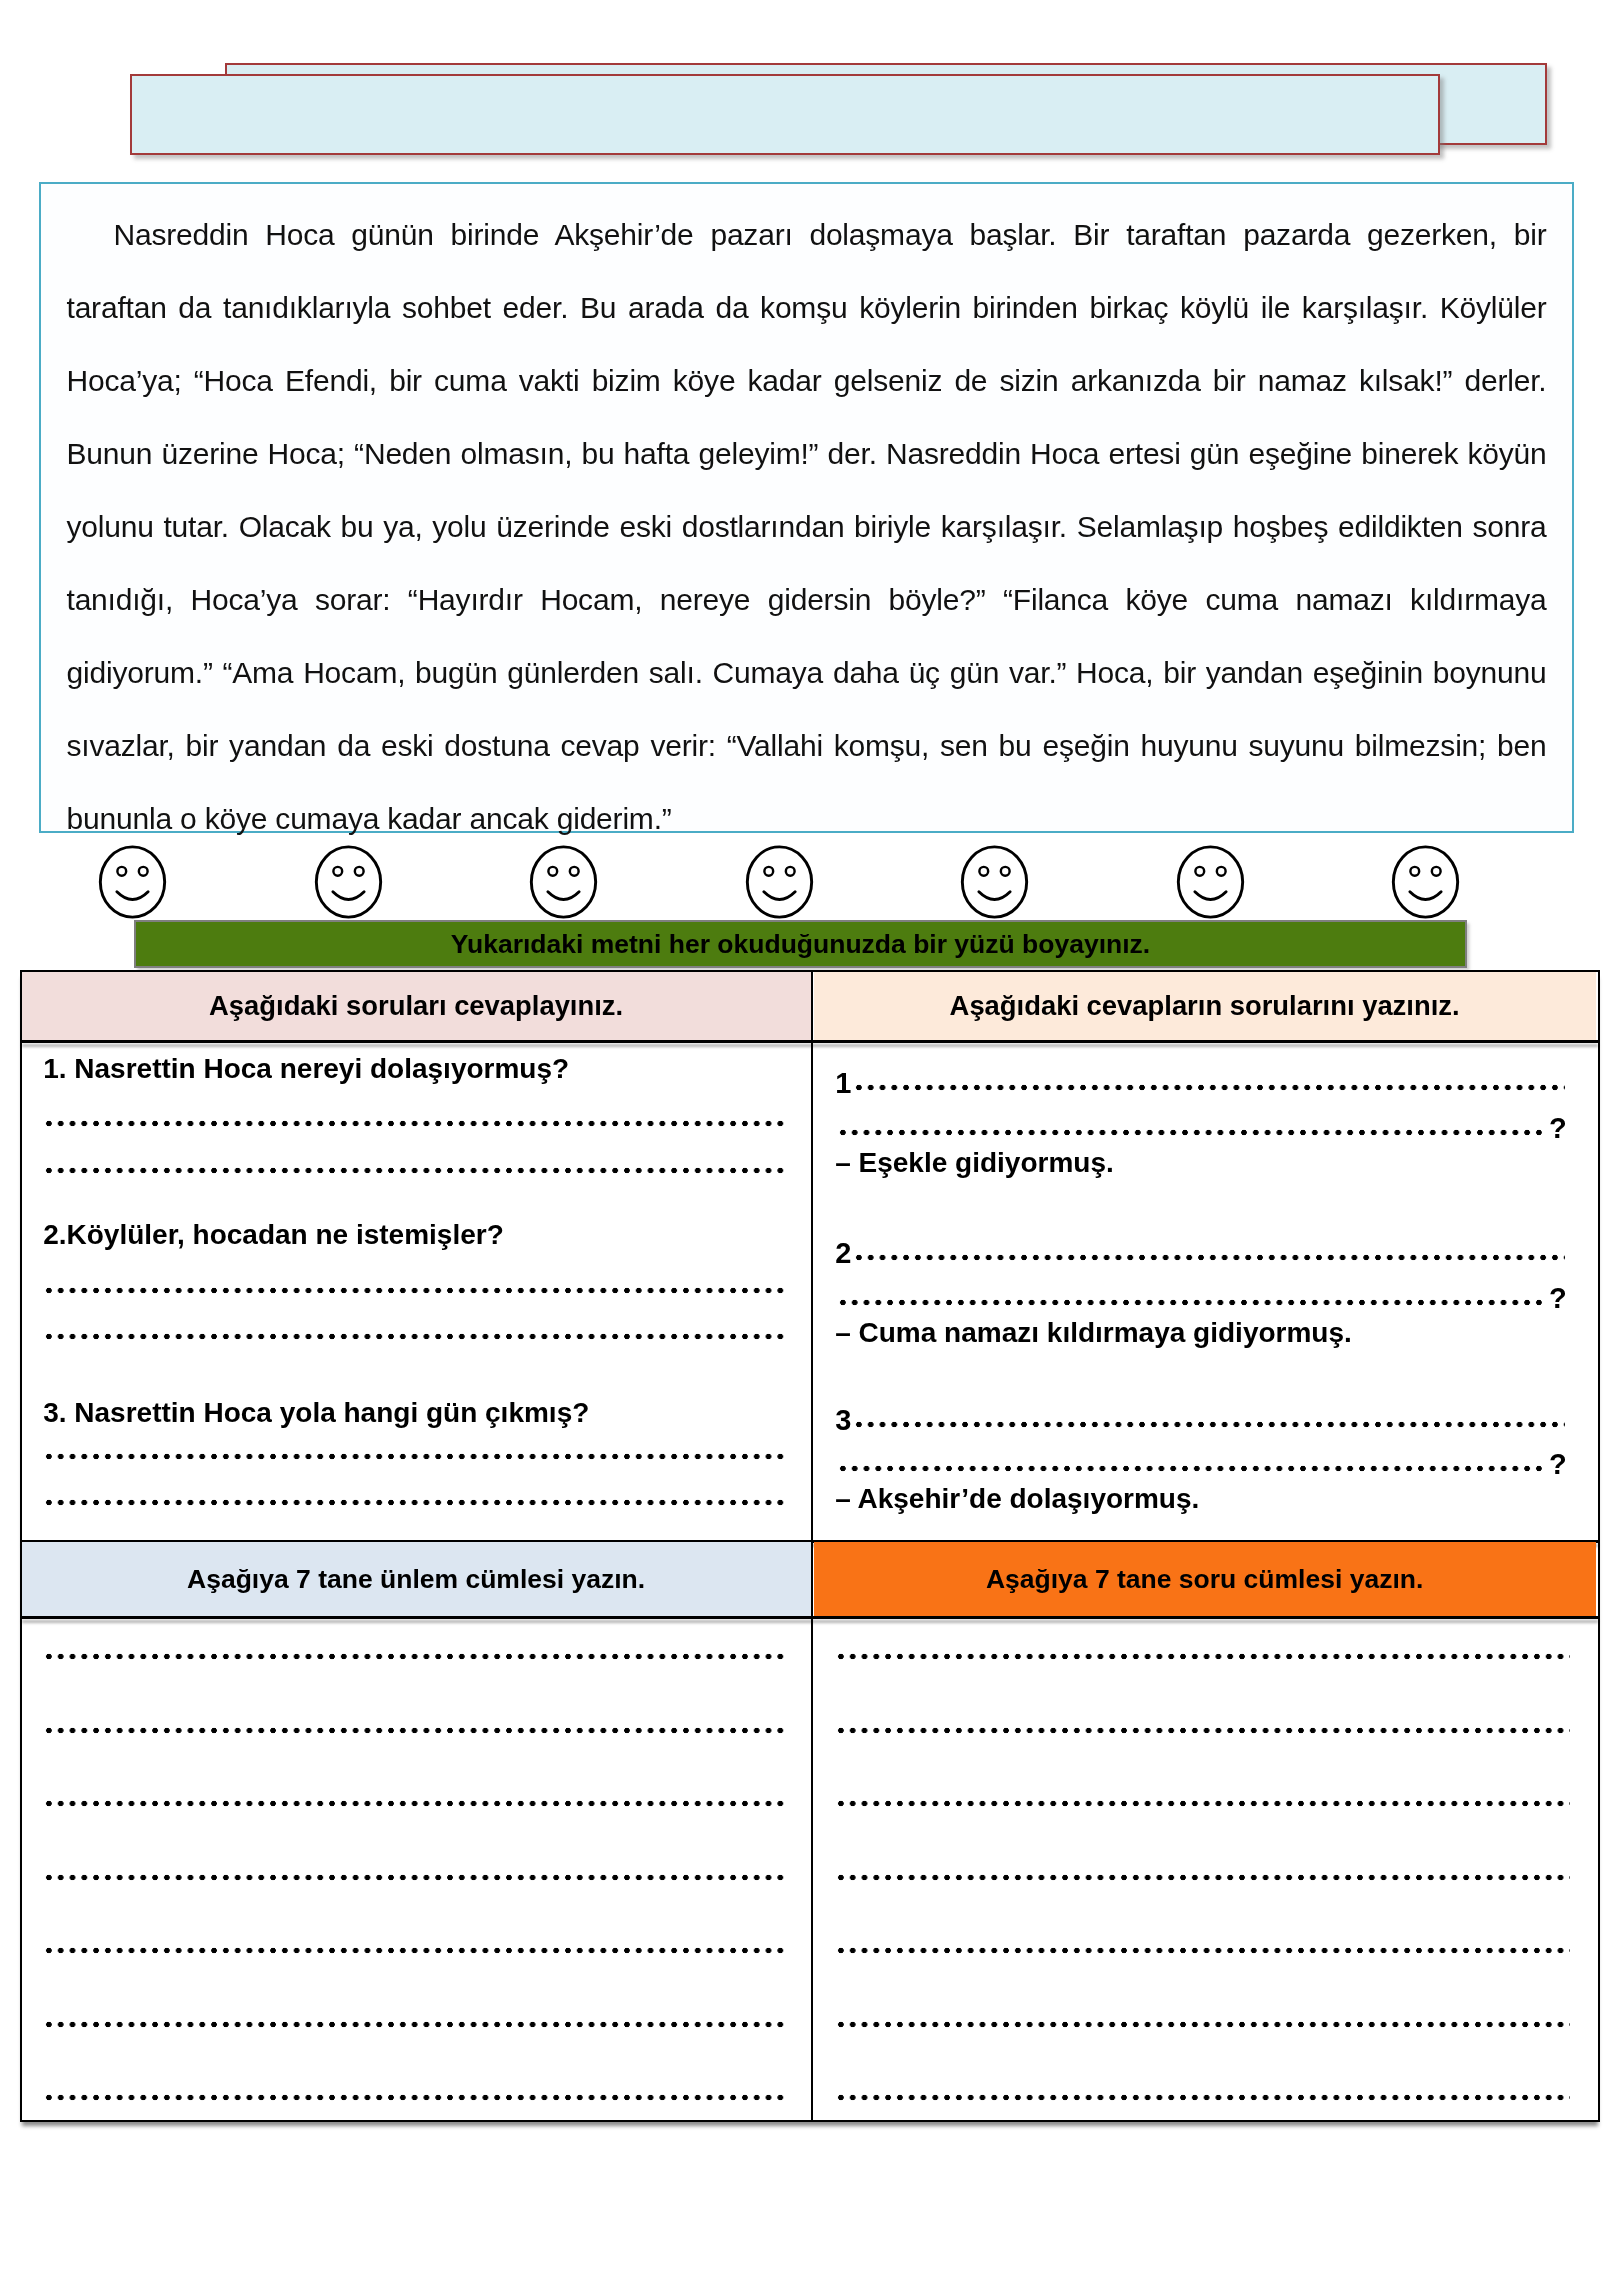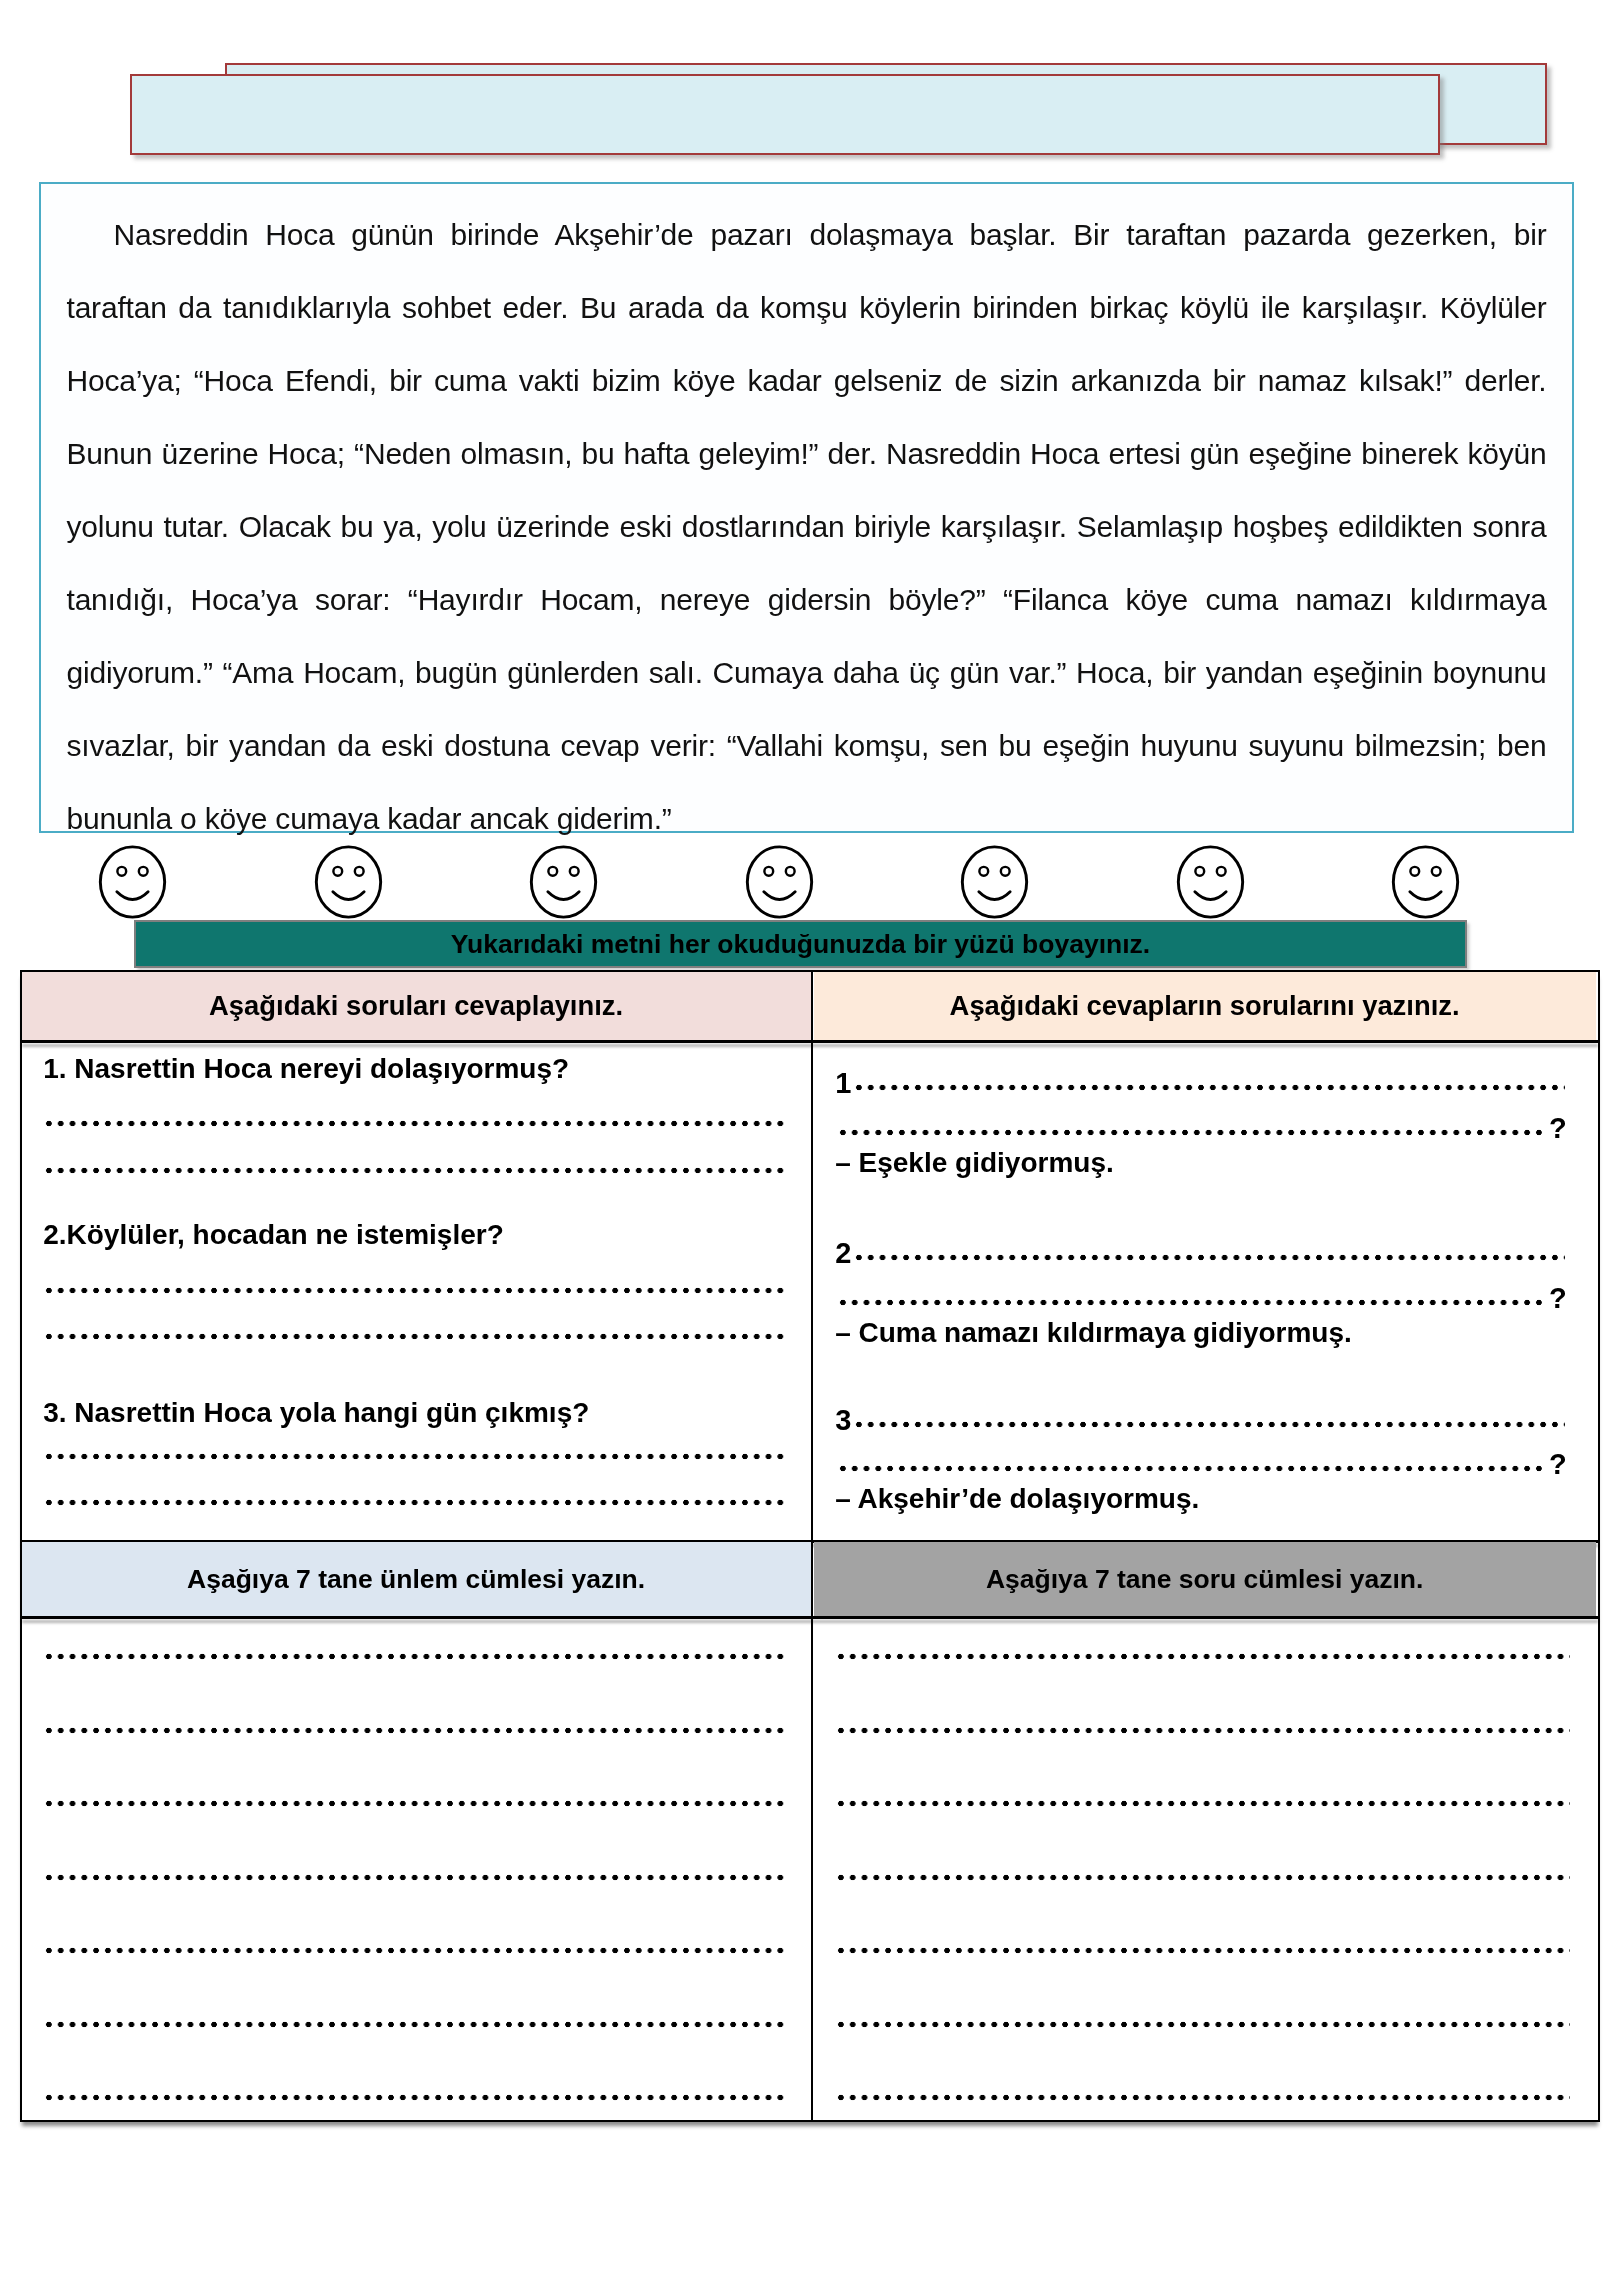--- a/index.html
+++ b/index.html
@@ -18,38 +18,38 @@
   
   #story-box{position:absolute;left:39px;top:182px;width:1535px;height:651px;
       background:#fdfeff;border:2.9px solid #4bacc6;box-sizing:border-box;z-index:5;}
   #story-text{margin:13.7px 25.5px 0 25.5px;font-size:30px;line-height:73px;color:#111;
       text-align:justify;text-indent:47px;letter-spacing:-0.2px;}
 
   
   #smiley-row{position:absolute;left:96px;top:841px;width:1366px;height:80px;
       display:flex;justify-content:space-between;align-items:flex-end;z-index:6;}
   #instruction-banner{position:absolute;left:134px;top:920px;width:1333px;height:48px;
-      background:#0f766e;border:2px solid #7f7f7f;box-sizing:border-box;z-index:5;
+      background:#4d7c0f;border:2px solid #7f7f7f;box-sizing:border-box;z-index:5;
       display:flex;align-items:center;justify-content:center;box-shadow:2.9px 2.9px 2.9px rgba(130,130,130,.4);}
   #instruction-banner span{font-size:26.5px;font-weight:bold;color:#000;}
 
   
   #qa-table{position:absolute;left:19.6px;top:970px;width:1580px;height:1152px;
       border:2.9px solid #000;box-sizing:border-box;background:#fff;z-index:7;
       box-shadow:0 5.9px 3.9px -2px rgba(0,0,0,.45);}
   .vdivider{position:absolute;left:789px;top:0;width:2.9px;height:100%;background:#000;}
   .hborder{position:absolute;left:0;width:100%;height:2.9px;background:#000;box-shadow:0 3.9px 2.9px rgba(0,0,0,.3);}
   #hb1{top:68px;} #hb2{top:568px;} #hb3{top:644px;}
 
   .hdr-cell{position:absolute;height:68px;display:flex;align-items:center;justify-content:center;
       font-weight:bold;font-size:27.4px;color:#000;}
   #hdr-q{left:0;top:0;width:789px;background:#f2dddb;}
   #hdr-a{left:792px;top:0;width:782px;background:#fdeada;}
   #hdr-excl{left:0;top:570px;width:789px;height:74px;background:#dce6f1;font-size:26.5px;}
-  #hdr-ques{left:792px;top:570px;width:782px;height:74px;background:#a3a3a3;font-size:26.5px;}
+  #hdr-ques{left:792px;top:570px;width:782px;height:74px;background:#f97316;font-size:26.5px;}
 
   .cell{position:absolute;}
   #cell-questions{left:0;top:71px;width:789px;height:497px;}
   #cell-answers{left:792px;top:71px;width:782px;height:497px;}
   #cell-excl{left:0;top:647px;width:789px;height:502px;}
   #cell-ques{left:792px;top:647px;width:782px;height:502px;}
 
   .q-text{position:absolute;left:21.6px;right:13.7px;font-size:28px;font-weight:bold;color:#000;}
   .dots{position:absolute;left:21.6px;right:25.5px;height:8.8px;
       background-image:radial-gradient(circle,#000 2.5px,rgba(0,0,0,0) 3px);

